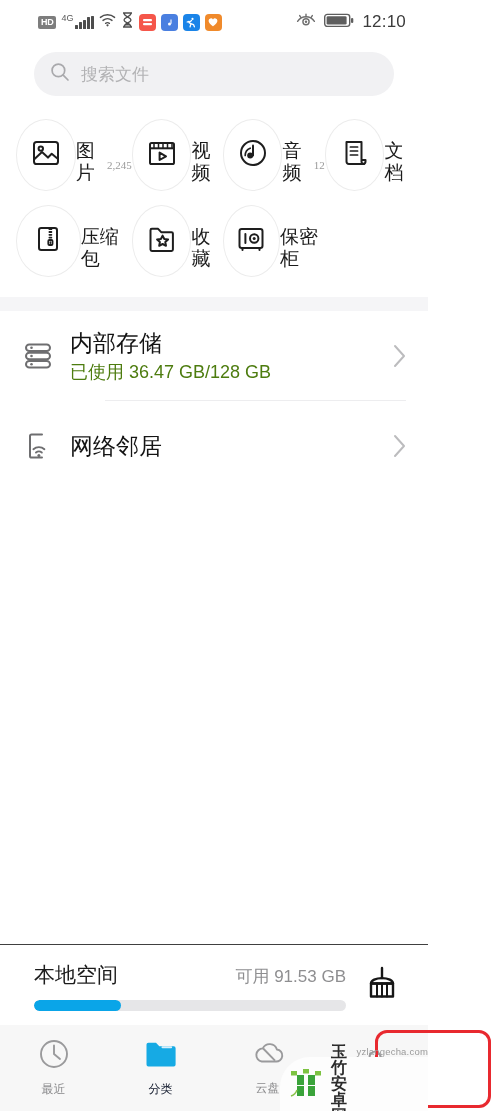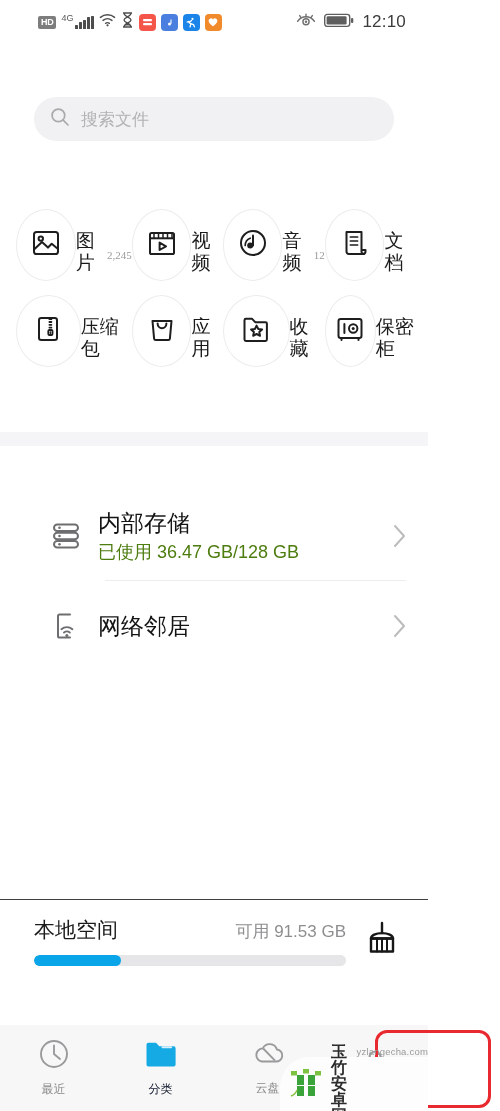--- a/index.html
+++ b/index.html
@@ -6,21 +6,21 @@
   html, body {
     width: 500px; height: 1111px;
     font-family: "Liberation Sans", "DejaVu Sans", sans-serif;
     background: #ffffff;
     overflow: hidden;
   }
   #app {
     position: relative;
     width: 428px; height: 1111px;
     background: #ffffff;
-    display: flex; flex-direction: column; gap: 45px;
+    display: flex; flex-direction: column;
   }
 
   
   .statusbar {
     height: 44px; flex: 0 0 44px;
     display: flex; align-items: center;
     padding: 0 22px 0 38px;
     background: #ffffff;
   }
   .sb-left { display: flex; align-items: center; gap: 5px; }
@@ -78,21 +78,21 @@
     font-family: Liberation Serif, serif;
   }
 
   
   .band { height: 14px; background: #f5f5f7; flex: 0 0 14px; }
 
   
   .list { padding: 0 0 0 0; }
   .row {
     display: flex; align-items: center;
-    padding: 0 22px 0 48px;
+    padding: 0 22px 0 20px;
     height: 90px; position: relative;
   }
   .row .licon { width: 50px; flex: 0 0 50px; display: flex; justify-content: flex-start; }
   .row .ltext { flex: 1 1 auto; display: flex; flex-direction: column; justify-content: center; }
   .row .ltitle { font-size: 23px; color: #141414; line-height: 30px; }
   .row .lsub { font-size: 18px; color: #4d7c0f; line-height: 24px; margin-top: 2px; }
   .chev { color: #b9b9bb; flex: 0 0 auto; display: flex; }
   .row-sep {
     position: absolute; left: 105px; right: 22px; bottom: 0;
     height: 1px; background: #ededef;
@@ -330,34 +330,20 @@
               </g>
             <rect x="17.3" y="18" width="4.2" height="5" rx="1.1" fill="none" stroke="#1e1e1e" stroke-width="1.8"></rect>
             <path d="M19.4 20v1.2" stroke="#1e1e1e" stroke-width="1.6" stroke-linecap="round"></path>
             </svg>
         </span>
       </div>
       <div class="cname">压缩包</div>
       <div class="ccount"></div>
     </div>
 
-    <div class="cell">
-      <div class="circle">
-        <span>
-          <svg width="34" height="34" viewBox="0 0 34 34">
-              <g fill="none" stroke="#1e1e1e" stroke-width="2" stroke-linejoin="round">
-            <path d="M7.5 9h19l-1.6 17.6a1.6 1.6 0 0 1-1.6 1.4H10.7a1.6 1.6 0 0 1-1.6-1.4z"></path>
-            <path d="M12.6 11.6c0 2.7 2 4.6 4.4 4.6s4.4-1.9 4.4-4.6" stroke-linecap="round"></path>
-              </g>
-            </svg>
-        </span>
-      </div>
-      <div class="cname">应用</div>
-      <div class="ccount"></div>
-    </div>
 
     <div class="cell">
       <div class="circle">
         <span>
           <svg width="34" height="34" viewBox="0 0 34 34">
               <g fill="none" stroke="#1e1e1e" stroke-width="2" stroke-linejoin="round">
             <path d="M5.5 27.5V8.2a1.4 1.4 0 0 1 1.4-1.4h6.2l3.1 3.4h10.3a1.4 1.4 0 0 1 1.4 1.4v15.9a1.4 1.4 0 0 1-1.4 1.4H6.9a1.4 1.4 0 0 1-1.4-1.4z"></path>
             <path d="m17.6 13.6 1.7 3.4 3.8.5-2.8 2.6.7 3.7-3.4-1.8-3.4 1.8.7-3.7-2.8-2.6 3.8-.5z"></path>
               </g>
             </svg>

